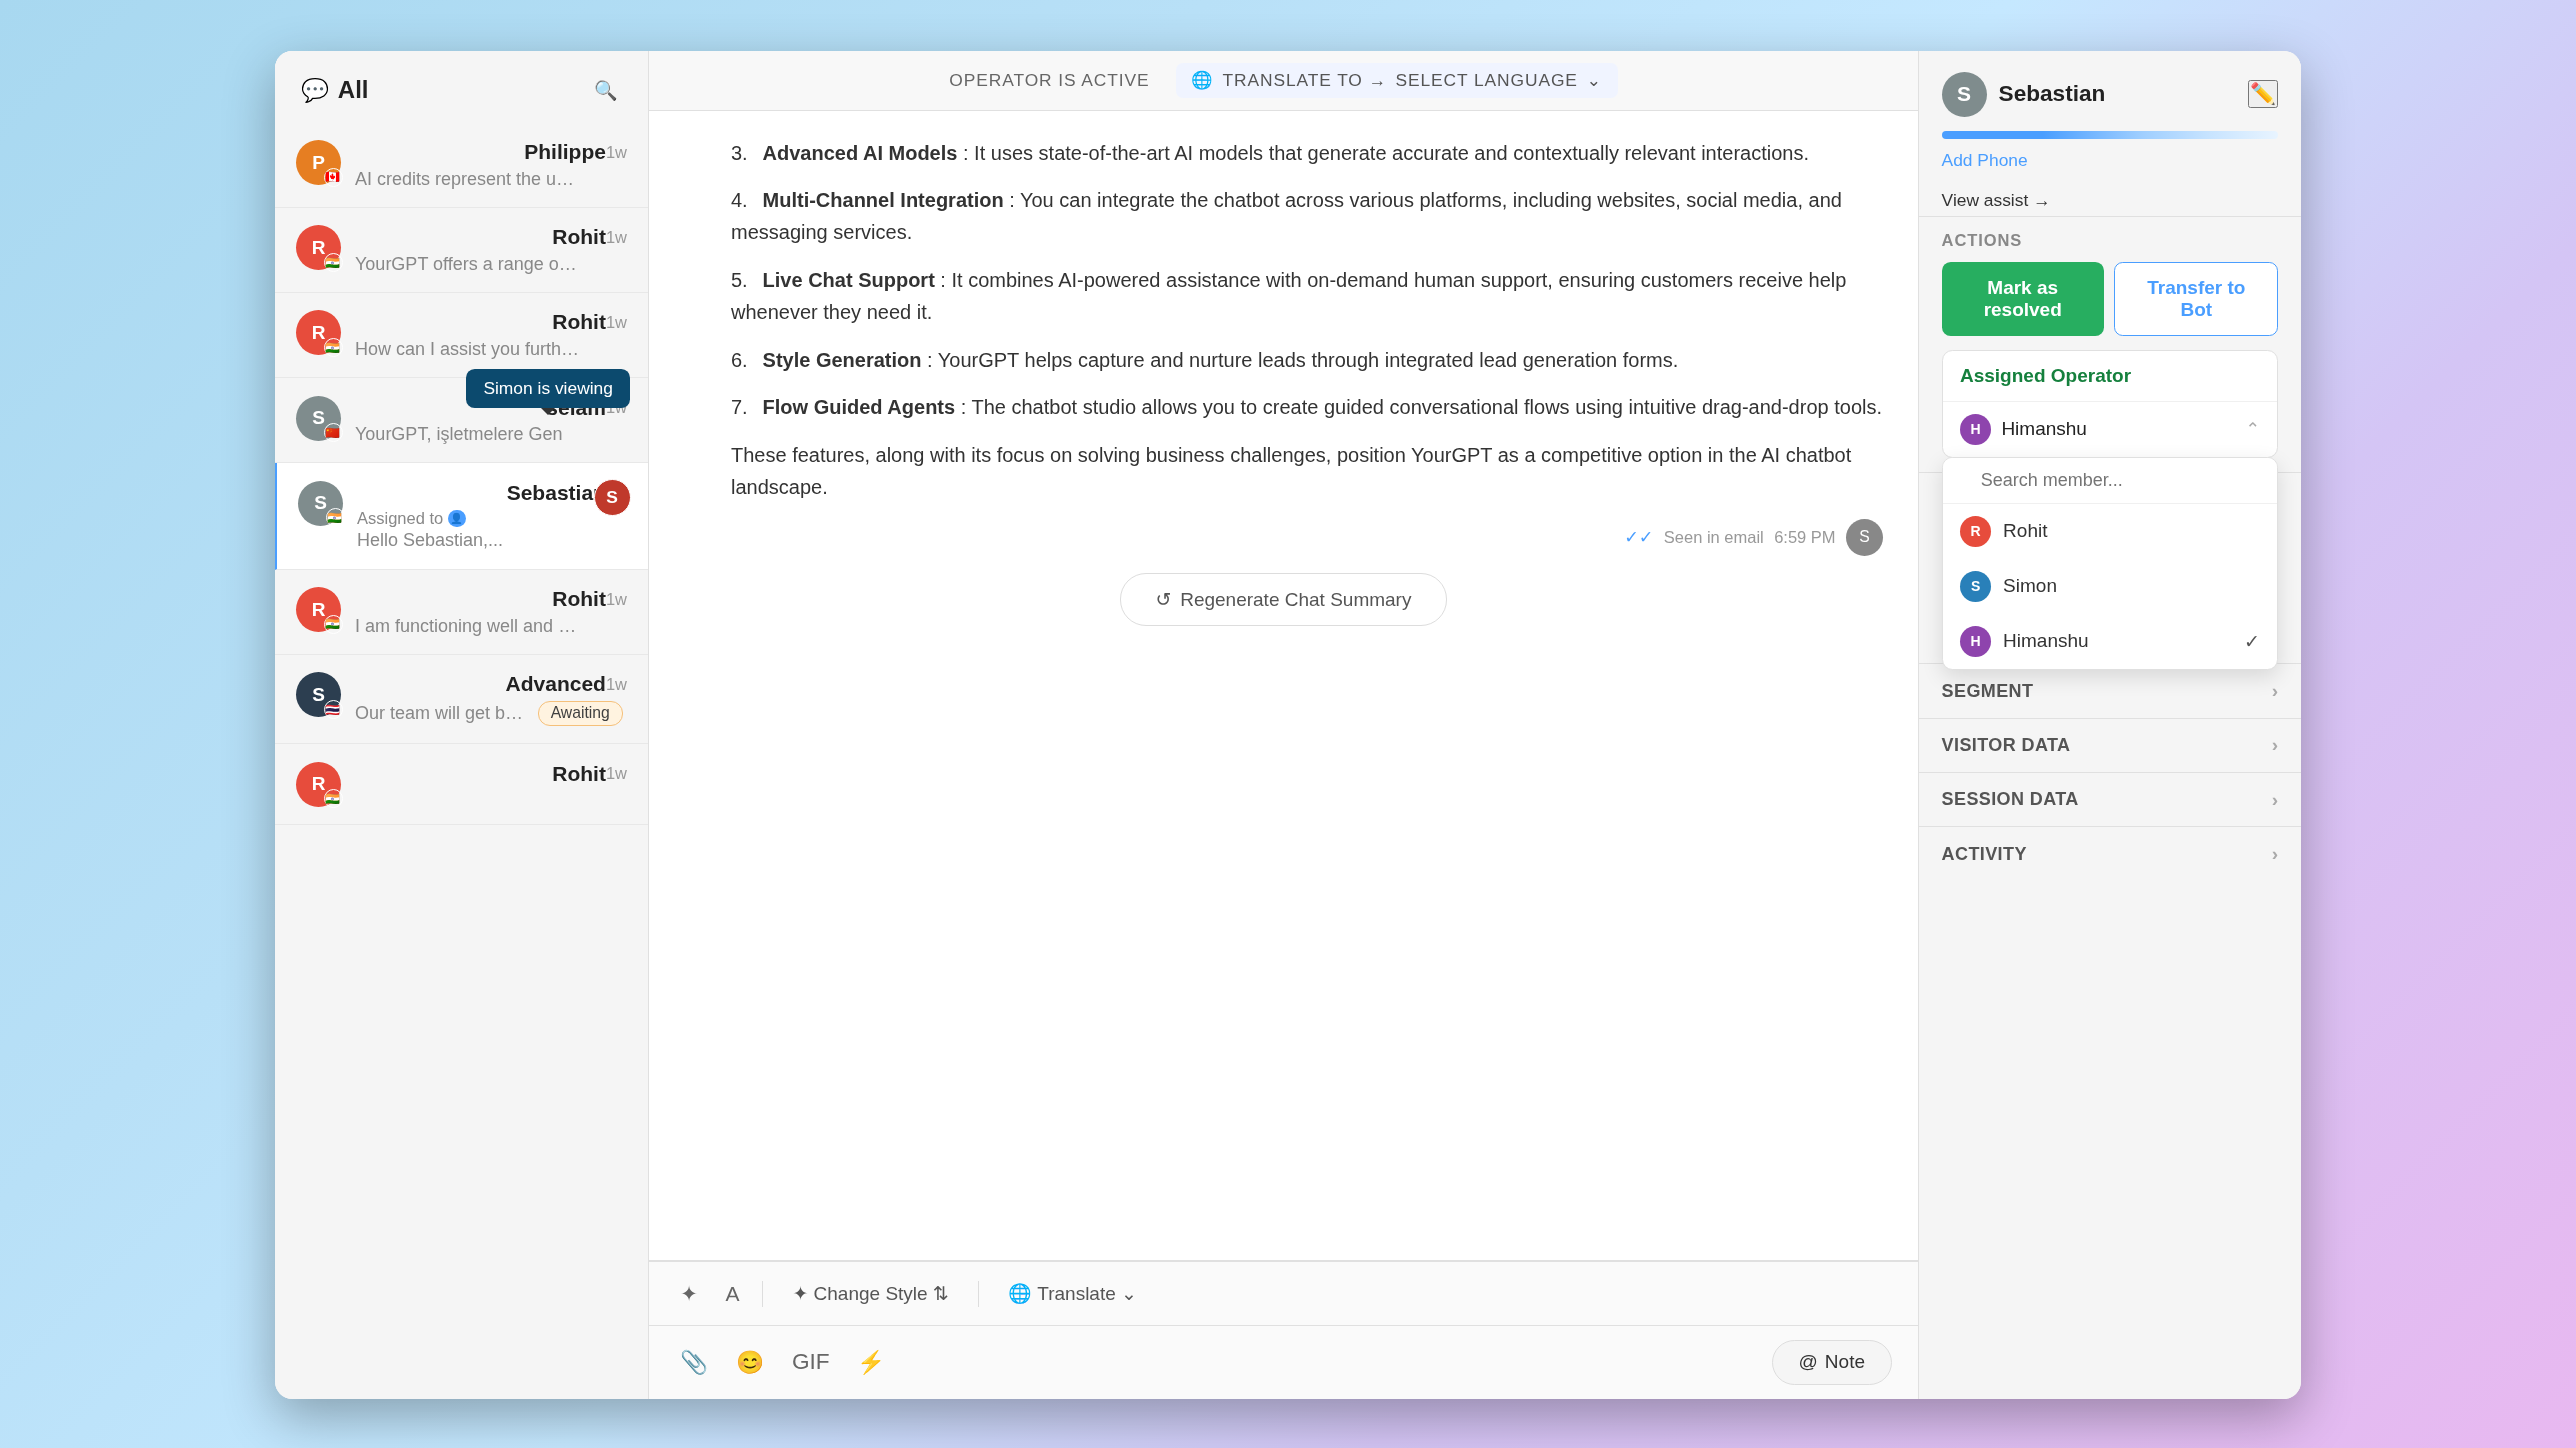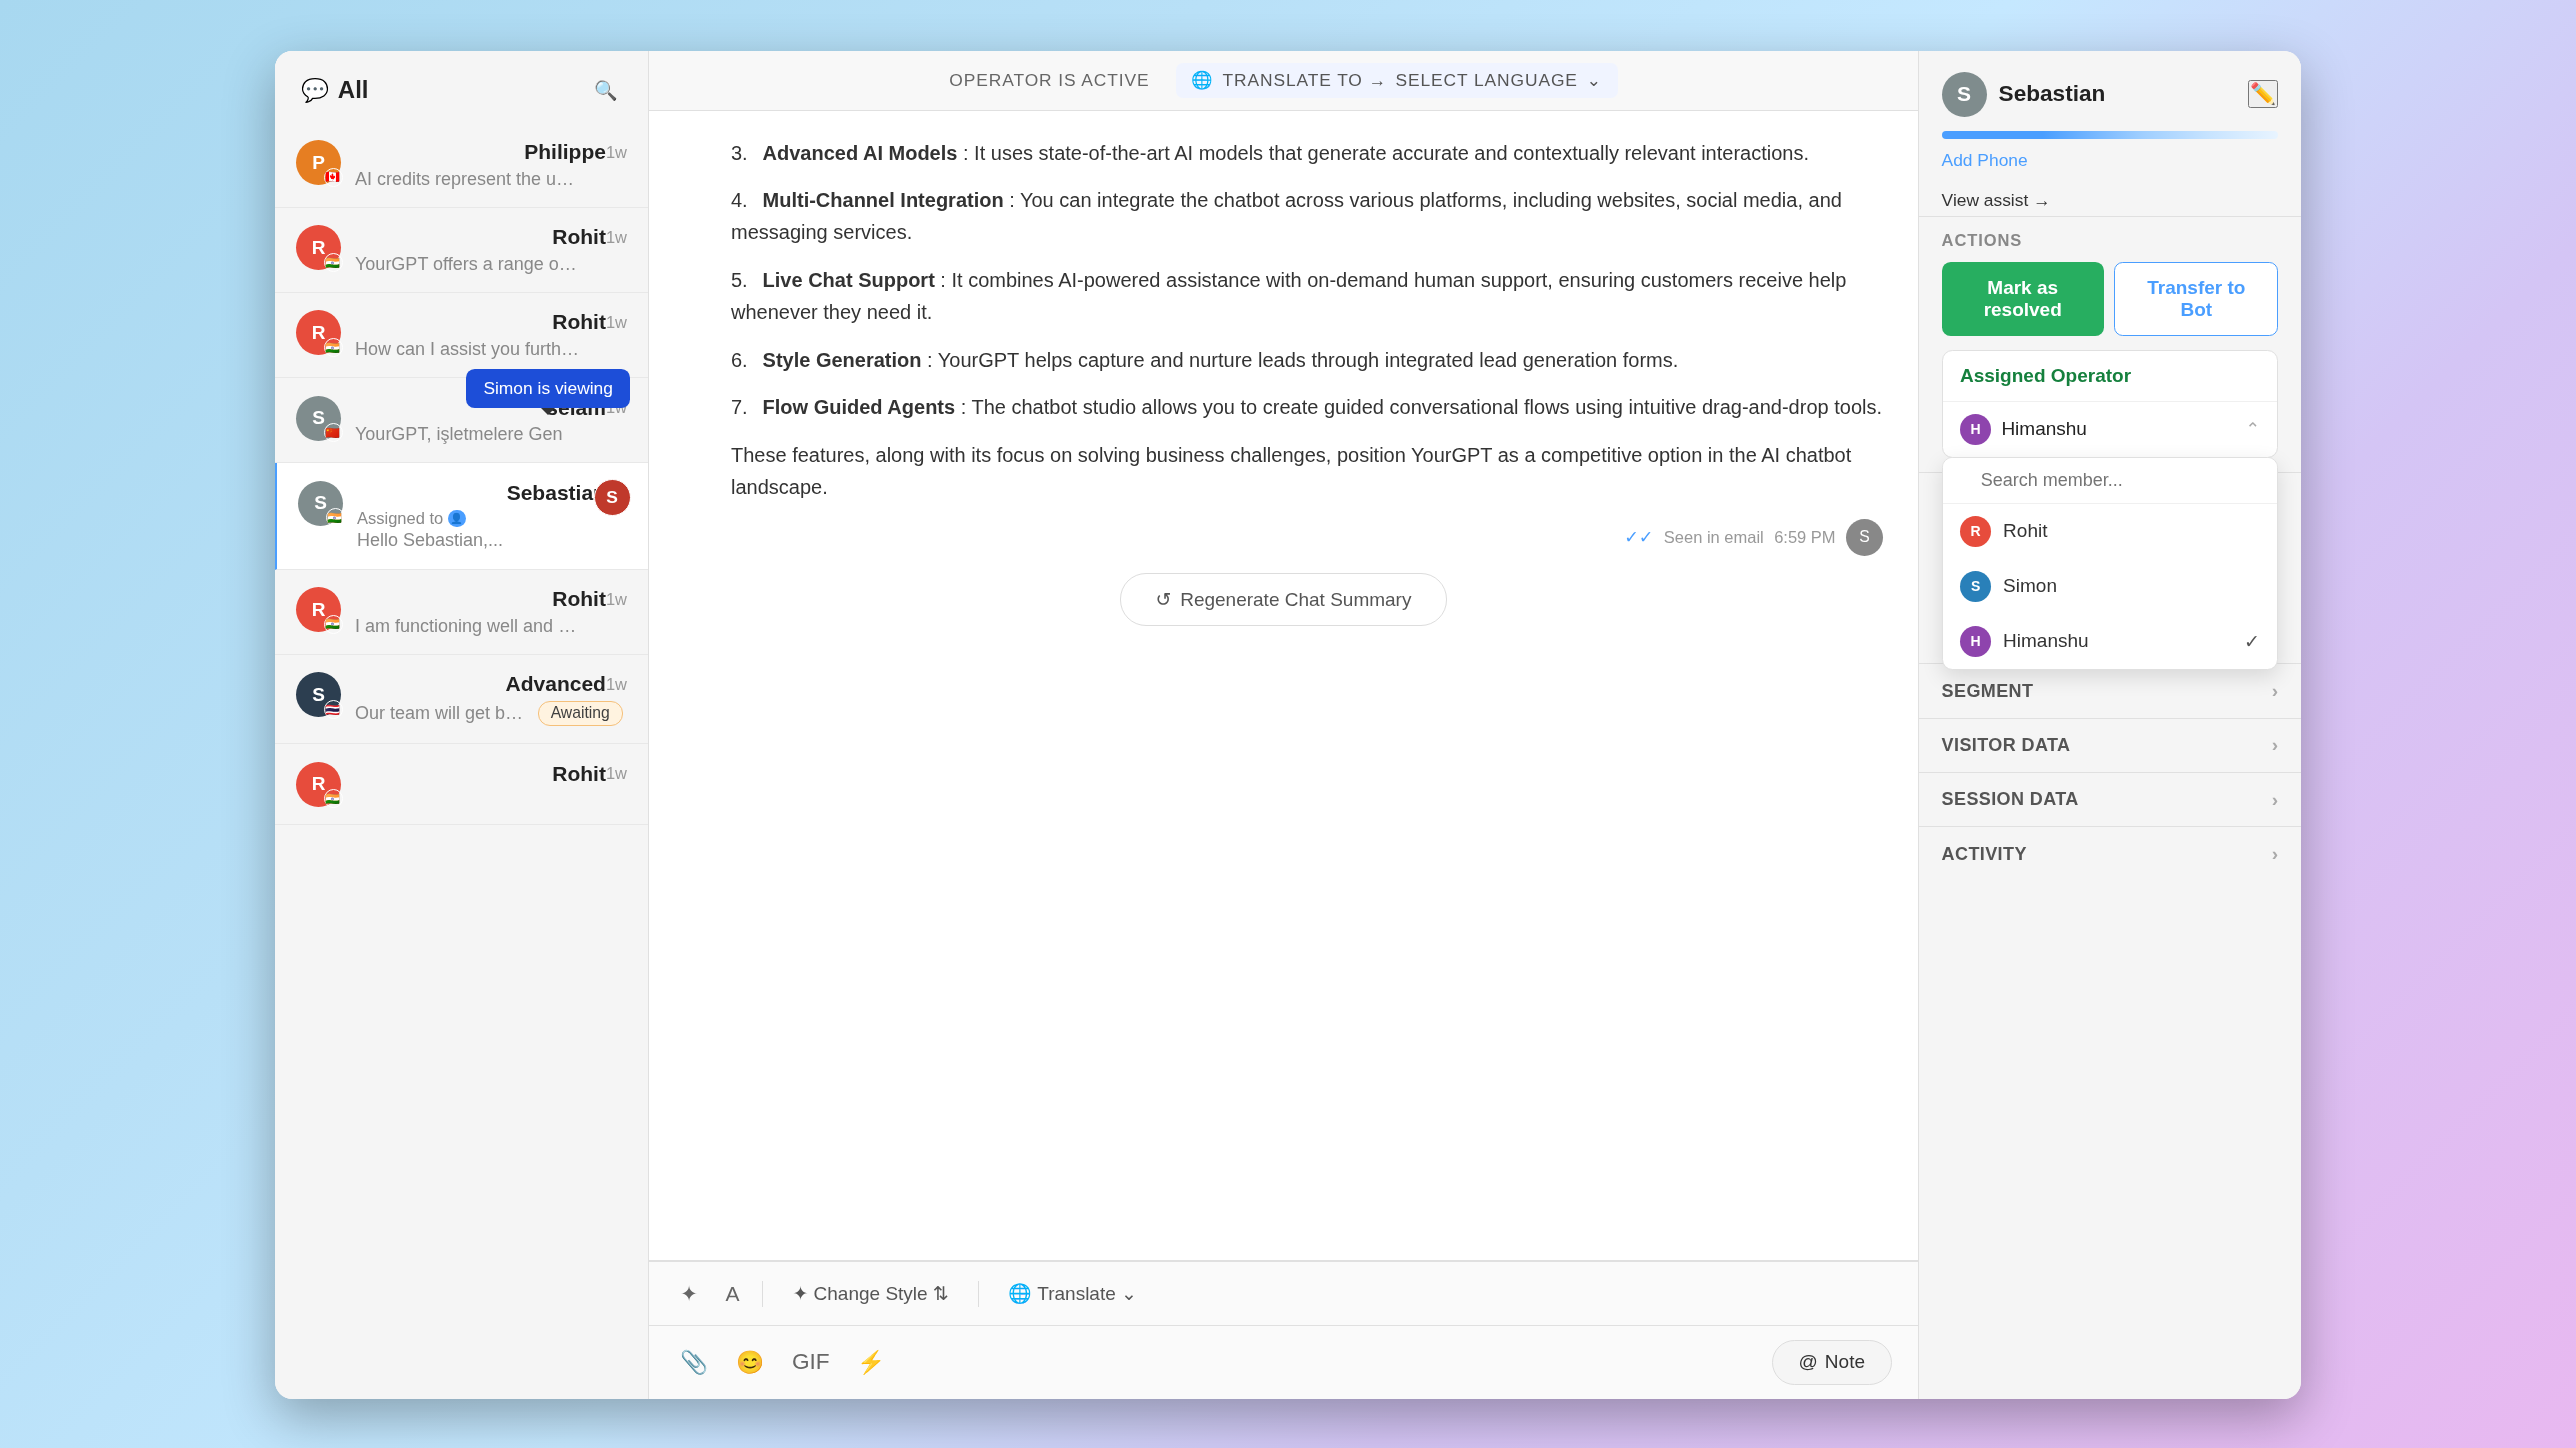--- a/index.html
+++ b/index.html
@@ -142,21 +142,21 @@
       border: 0.9px solid #f5c07a;
       border-radius: 12px;
       padding: 2.6px 12px;
       font-size: 15.7px;
       white-space: nowrap;
     }
     .viewing-tooltip {
       position: absolute;
       top: -8.7px;
       left: 191px;
-      background: #1d4ed8;
+      background: #0c4a6e;
       color: white;
       border-radius: 8.7px;
       padding: 8.7px 17.4px;
       font-size: 17.4px;
       white-space: nowrap;
       z-index: 10;
     }
     .viewing-tooltip::before {
       content: '';
       position: absolute;

